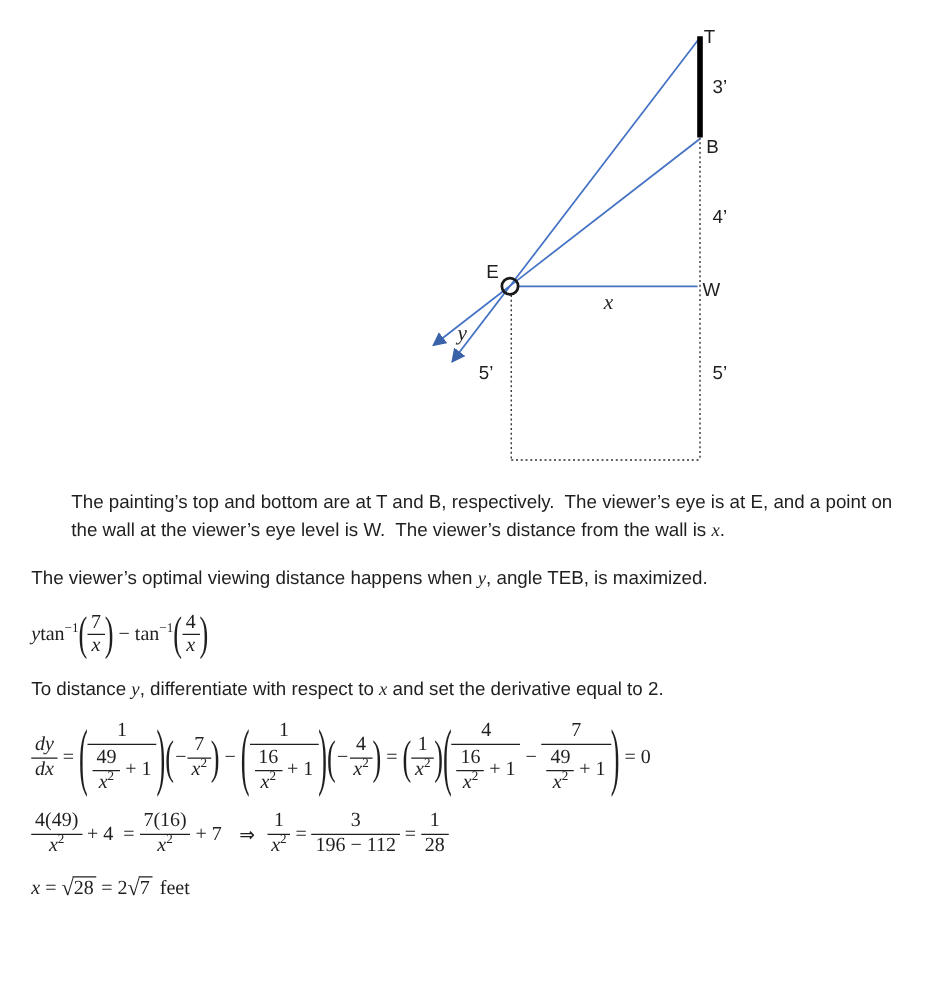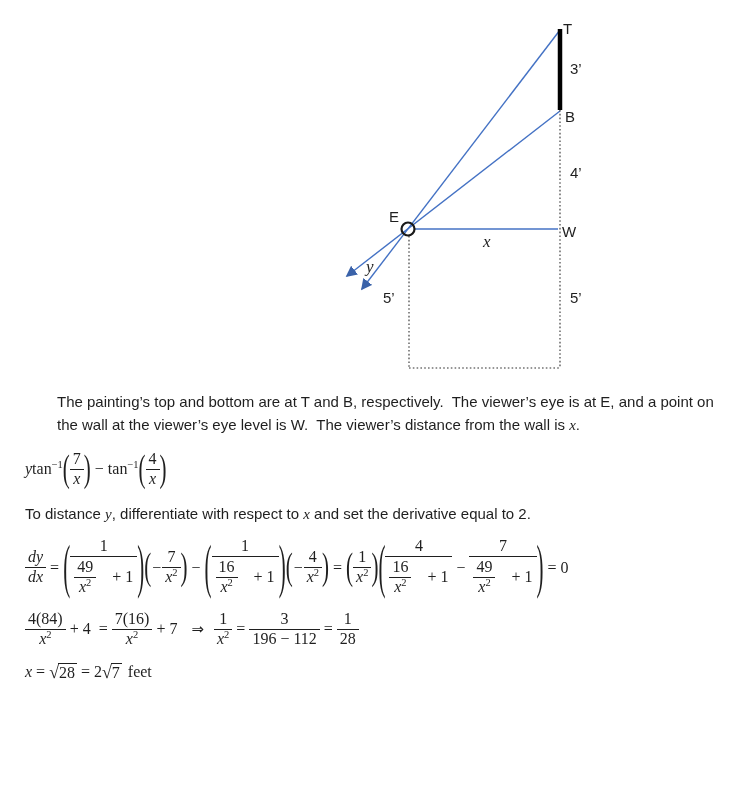--- a/index.html
+++ b/index.html
@@ -18,21 +18,21 @@
   .math { font-family:"Liberation Serif","DejaVu Serif",serif; font-size:16px; color:#1f1f1f; }
   .eqrow { display:flex; align-items:center; flex-wrap:nowrap; }
   .mo { padding:0 4px; }
   .mo.tight { padding:0 1px; }
   .mtext { padding:0 6px; white-space:pre; }
   .imp { padding:0 10px; font-family:"DejaVu Sans",sans-serif; font-size:15px; }
 
   .frac { display:inline-block; vertical-align:middle; text-align:center; }
   .frac > .num, .frac > .den { display:block; padding:0 3px; line-height:1.18; }
   .frac > .den { border-top:1.2px solid #1f1f1f; }
-  .g { display:inline-flex; align-items:center; gap:16px; padding:1px 1px; }
+  .g { display:inline-flex; align-items:center; gap:4px; padding:1px 1px; }
   sup.msup { font-size:10.5px; vertical-align:super; line-height:0; }
 
   .paren { display:inline-block; vertical-align:middle; line-height:1;
            font-family:"Liberation Serif","DejaVu Serif",serif; font-size:21px; }
   .s18 { transform:scaleY(1.8); }
   .s29 { transform:scaleY(2.85); }
 
   .sqrtg { display:inline-flex; align-items:flex-start; }
   .rsign { font-size:1.12em; line-height:1.05; }
   .rcand { border-top:1.3px solid #1f1f1f; padding:0 2px 0 1px; margin-left:-1px; line-height:1.15; }
@@ -73,20 +73,21 @@
     <text x="570" y="303" font-size="15" fill="#1f1f1f">5’</text>
     <text x="483" y="247" font-size="17" fill="#1f1f1f" font-family="Liberation Serif, serif" font-style="italic">x</text>
     <text x="366" y="272" font-size="17" fill="#1f1f1f" font-family="Liberation Serif, serif" font-style="italic">y</text>
   </svg>
 </div>
 
 <div class="content">
 
   <p class="body mt6"><span>The painting’s top and bottom are at T and B, respectively.  The viewer’s eye is at E, and a point on the wall at the viewer’s eye level is W.  The viewer’s distance from the wall is </span><span class="mi">x</span><span>.</span></p>
 
+  <p class="body mt16"><span>The viewer’s optimal viewing distance happens when </span><span class="mi">y</span><span>, angle TEB, is maximized.</span></p>
 
   <div class="math eqrow mt14">
     <span class="mi">y</span>
     <span><span>tan</span><sup class="msup">−1</sup></span>
     <span class="paren s18">(</span>
     <span class="frac">
         <span class="num">7</span>
         <span class="den mi">x</span>
       </span>
     <span class="paren s18">)</span>
@@ -185,21 +186,21 @@
       </span></span>
     </span>
     <span class="paren s29">)</span>
 
     <span class="mo">=</span>
     <span>0</span>
   </div>
 
   <div class="math eqrow mt12">
     <span class="frac">
-        <span class="num">4(84)</span>
+        <span class="num">4(49)</span>
         <span class="den"><span class="mi">x</span><sup class="msup">2</sup></span>
       </span>
     <span class="mo">+ 4</span>
     <span class="mo">=</span>
     <span class="frac">
         <span class="num">7(16)</span>
         <span class="den"><span class="mi">x</span><sup class="msup">2</sup></span>
       </span>
     <span class="mo">+ 7</span>
     <span class="imp">⇒</span>

